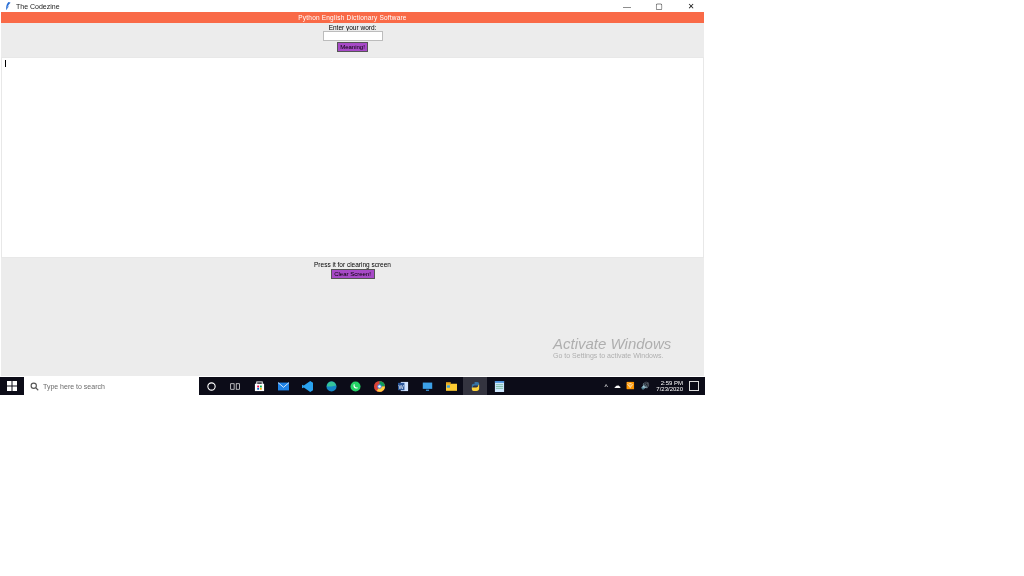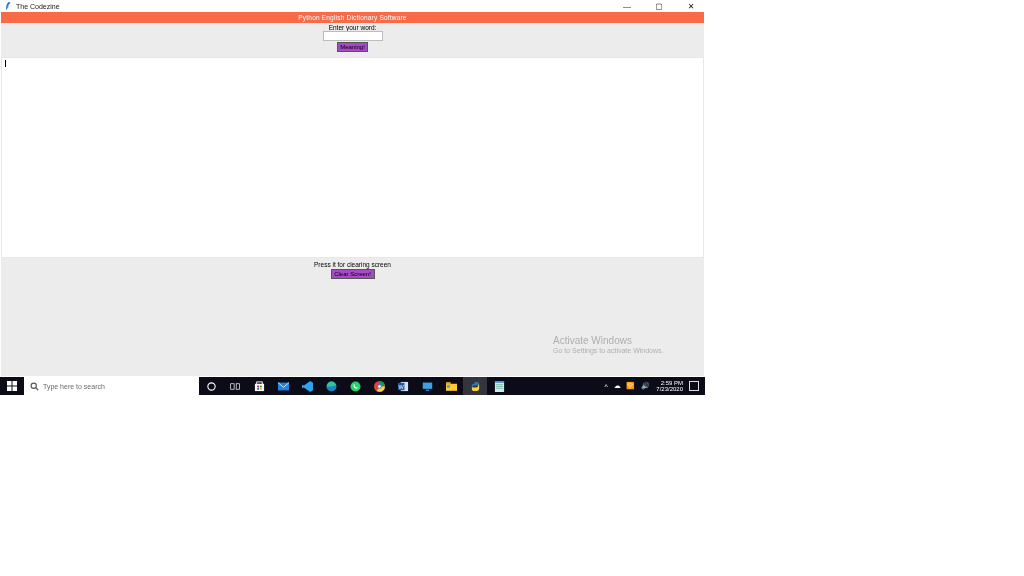--- a/index.html
+++ b/index.html
@@ -57,21 +57,21 @@
     background: #ececec; height: 118px;
     display: flex; flex-direction: column; align-items: center; justify-content: flex-start;
     padding-top: 3px;
   }
 
   
   .watermark {
     position: absolute; top: 335px; left: 553px; width: 150px;
     color: rgba(100,100,100,.45); line-height: 1.15;
   }
-  .watermark .line1 { font-size: 10px; }
+  .watermark .line1 { font-size: 15px; font-style: italic; }
   .watermark .line2 { font-size: 7px; }
 
   
   .taskbar {
     position: absolute; left: 0; top: 377px; width: 705px; height: 18px;
     background: #0c0c18; display: flex; align-items: stretch; color: #fff;
   }
   .start {
     width: 24px; display: flex; align-items: center; justify-content: center; background: #0c0c18;
   }

